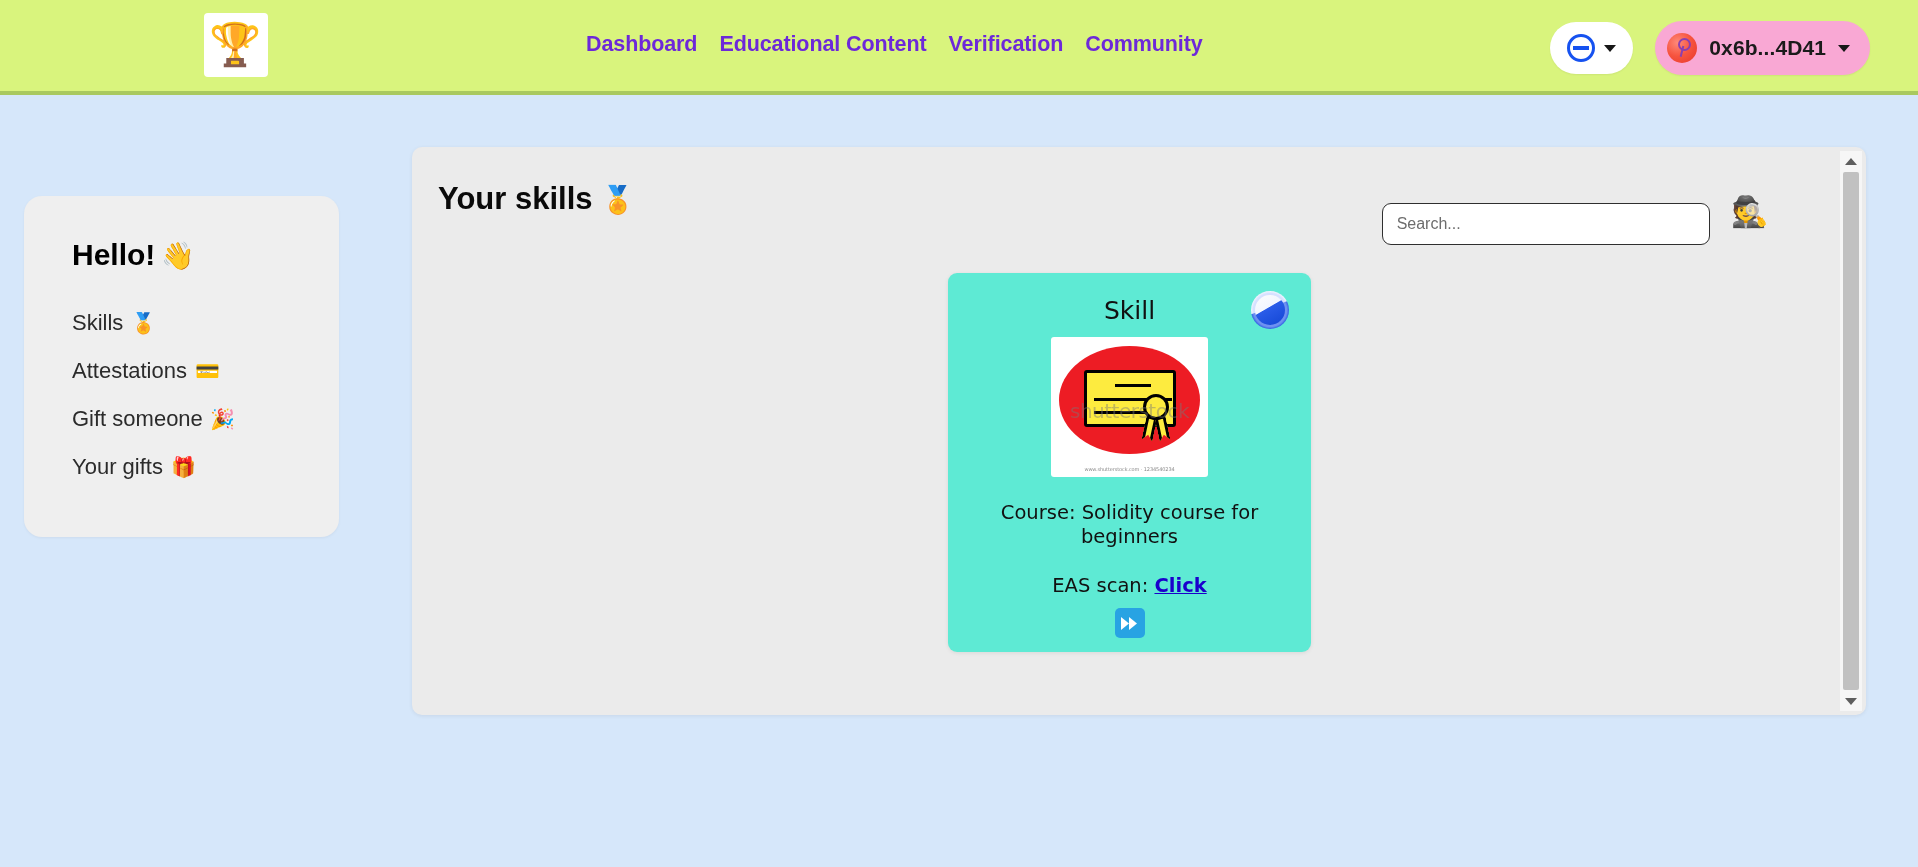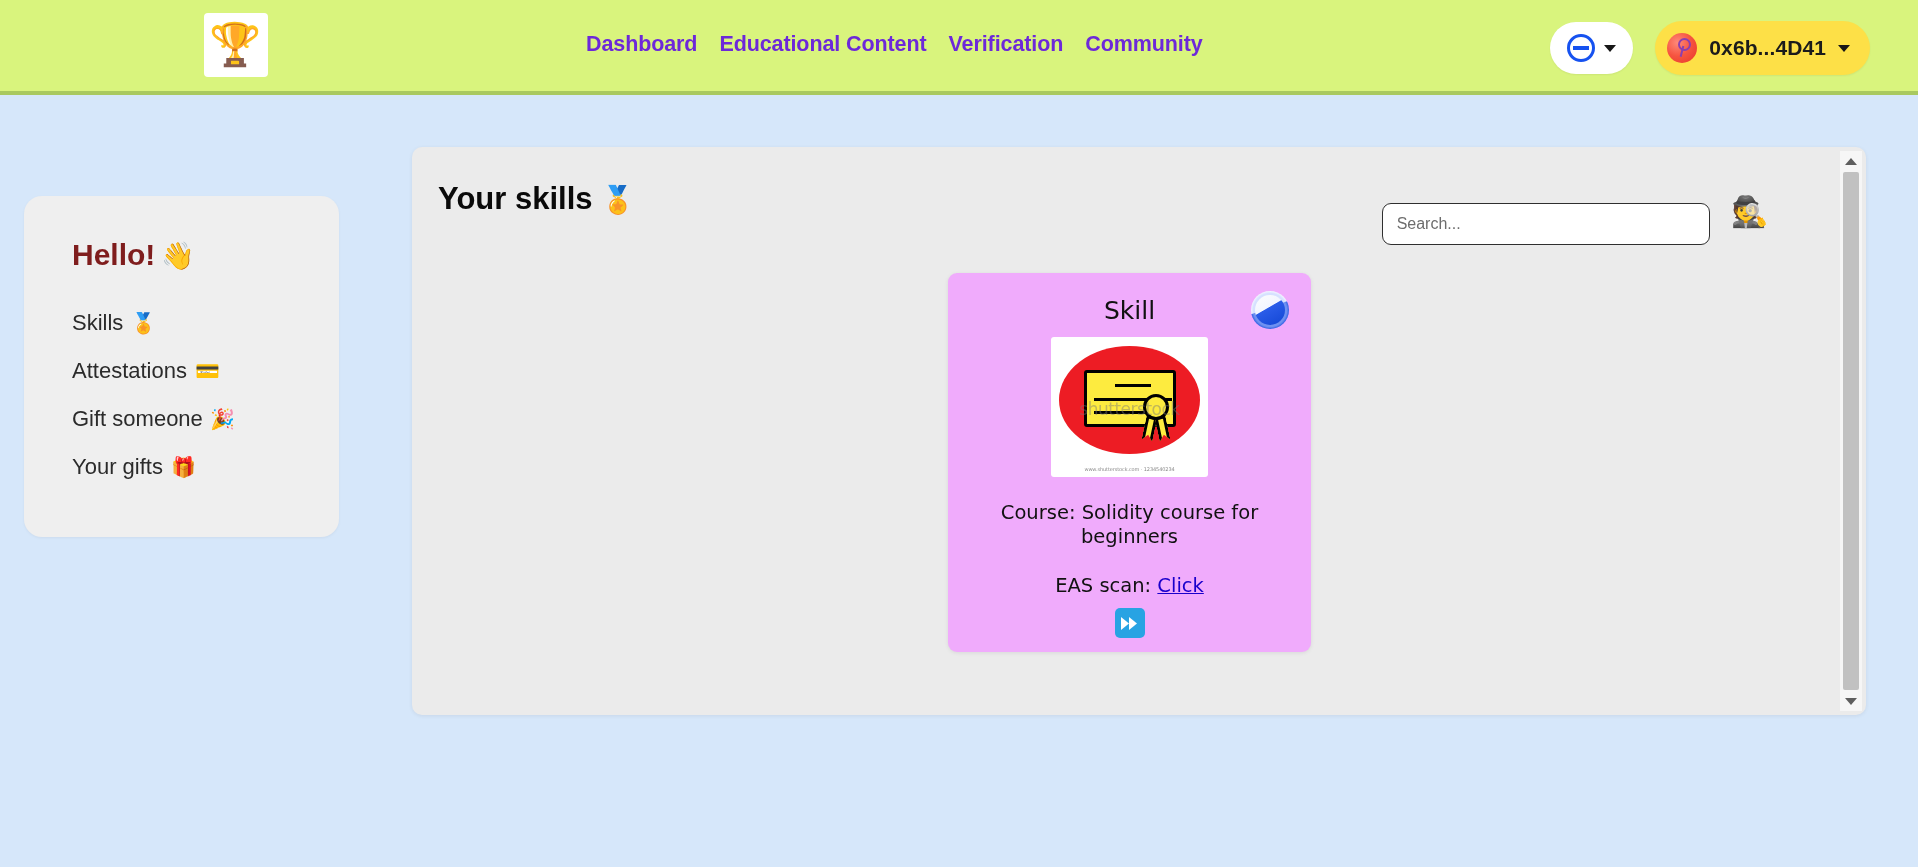--- a/index.html
+++ b/index.html
@@ -104,21 +104,21 @@
   .chev {
     width: 0; height: 0;
     border-left: 6.5px solid transparent;
     border-right: 6.5px solid transparent;
     border-top: 7.5px solid #171717;
     flex-shrink: 0;
   }
 
   .wallet-pill {
     height: 54px;
-    background: #fde047;
+    background: #f9a8d4;
     border-radius: 27px;
     display: flex;
     align-items: center;
     gap: 12px;
     padding: 0 20px 0 12px;
     cursor: pointer;
     box-shadow: 0 1px 2px rgba(0,0,0,0.06);
   }
 
   .avatar {
@@ -162,21 +162,21 @@
     width: 315px;
     background: #efefef;
     border-radius: 18px;
     padding: 42px 0 46px 48px;
     box-shadow: 0 1px 3px rgba(0,0,0,0.05);
   }
 
   .hello {
     font-size: 30px;
     font-weight: 800;
-    color: #7f1d1d;
+    color: #000000;
     margin-bottom: 27px;
     white-space: nowrap;
   }
   .hello .emj { font-size: 27px; margin-left: 6px; }
 
   .side-item {
     font-size: 22px;
     color: #2b2b2b;
     padding: 11px 0;
     cursor: pointer;
@@ -232,21 +232,21 @@
   .search-input::placeholder { color: #6d6d6d; }
 
   .detective { font-size: 30px; line-height: 1; cursor: pointer; }
 
   
   .card {
     position: absolute;
     left: 536px;
     top: 126px;
     width: 363px;
-    background: #f0abfc;
+    background: #5eead4;
     border-radius: 9px;
     padding: 18px 22px 14px;
     box-shadow: 0 1px 4px rgba(0,0,0,0.08);
     font-family: "DejaVu Sans", sans-serif;
   }
 
   .card-head {
     position: relative;
     height: 38px;
     display: flex;
@@ -324,21 +324,21 @@
     background: #fdeb3f;
     border: 3px solid #000000;
   }
   .cert-rib-a { left: 93px; top: 79px; transform: rotate(12deg); clip-path: polygon(0 0,100% 0,100% 100%,50% 76%,0 100%); }
   .cert-rib-b { left: 106px; top: 79px; transform: rotate(-12deg); clip-path: polygon(0 0,100% 0,100% 100%,50% 76%,0 100%); }
   .cert-wm {
     position: absolute;
     left: 0; right: 0;
     top: 62px;
     text-align: center;
-    font-size: 17px;
+    font-size: 20px;
     font-family: "DejaVu Sans", sans-serif;
     color: rgba(120,120,120,0.45);
     letter-spacing: -0.5px;
   }
   .cert-credit {
     position: absolute;
     left: 0; right: 0;
     bottom: 5px;
     text-align: center;
     font-size: 5px;
@@ -351,20 +351,21 @@
     font-size: 19.5px;
     color: #111111;
     line-height: 1.25;
     margin-top: 24px;
   }
 
   .eas-link {
     color: #1a00cc;
     text-decoration: underline;
     cursor: pointer;
+    font-weight: bold;
   }
 
   .ff-btn {
     width: 30px; height: 30px;
     margin: 10px auto 0;
     background: #28a3e3;
     border-radius: 5px;
     display: flex;
     align-items: center;
     justify-content: center;

